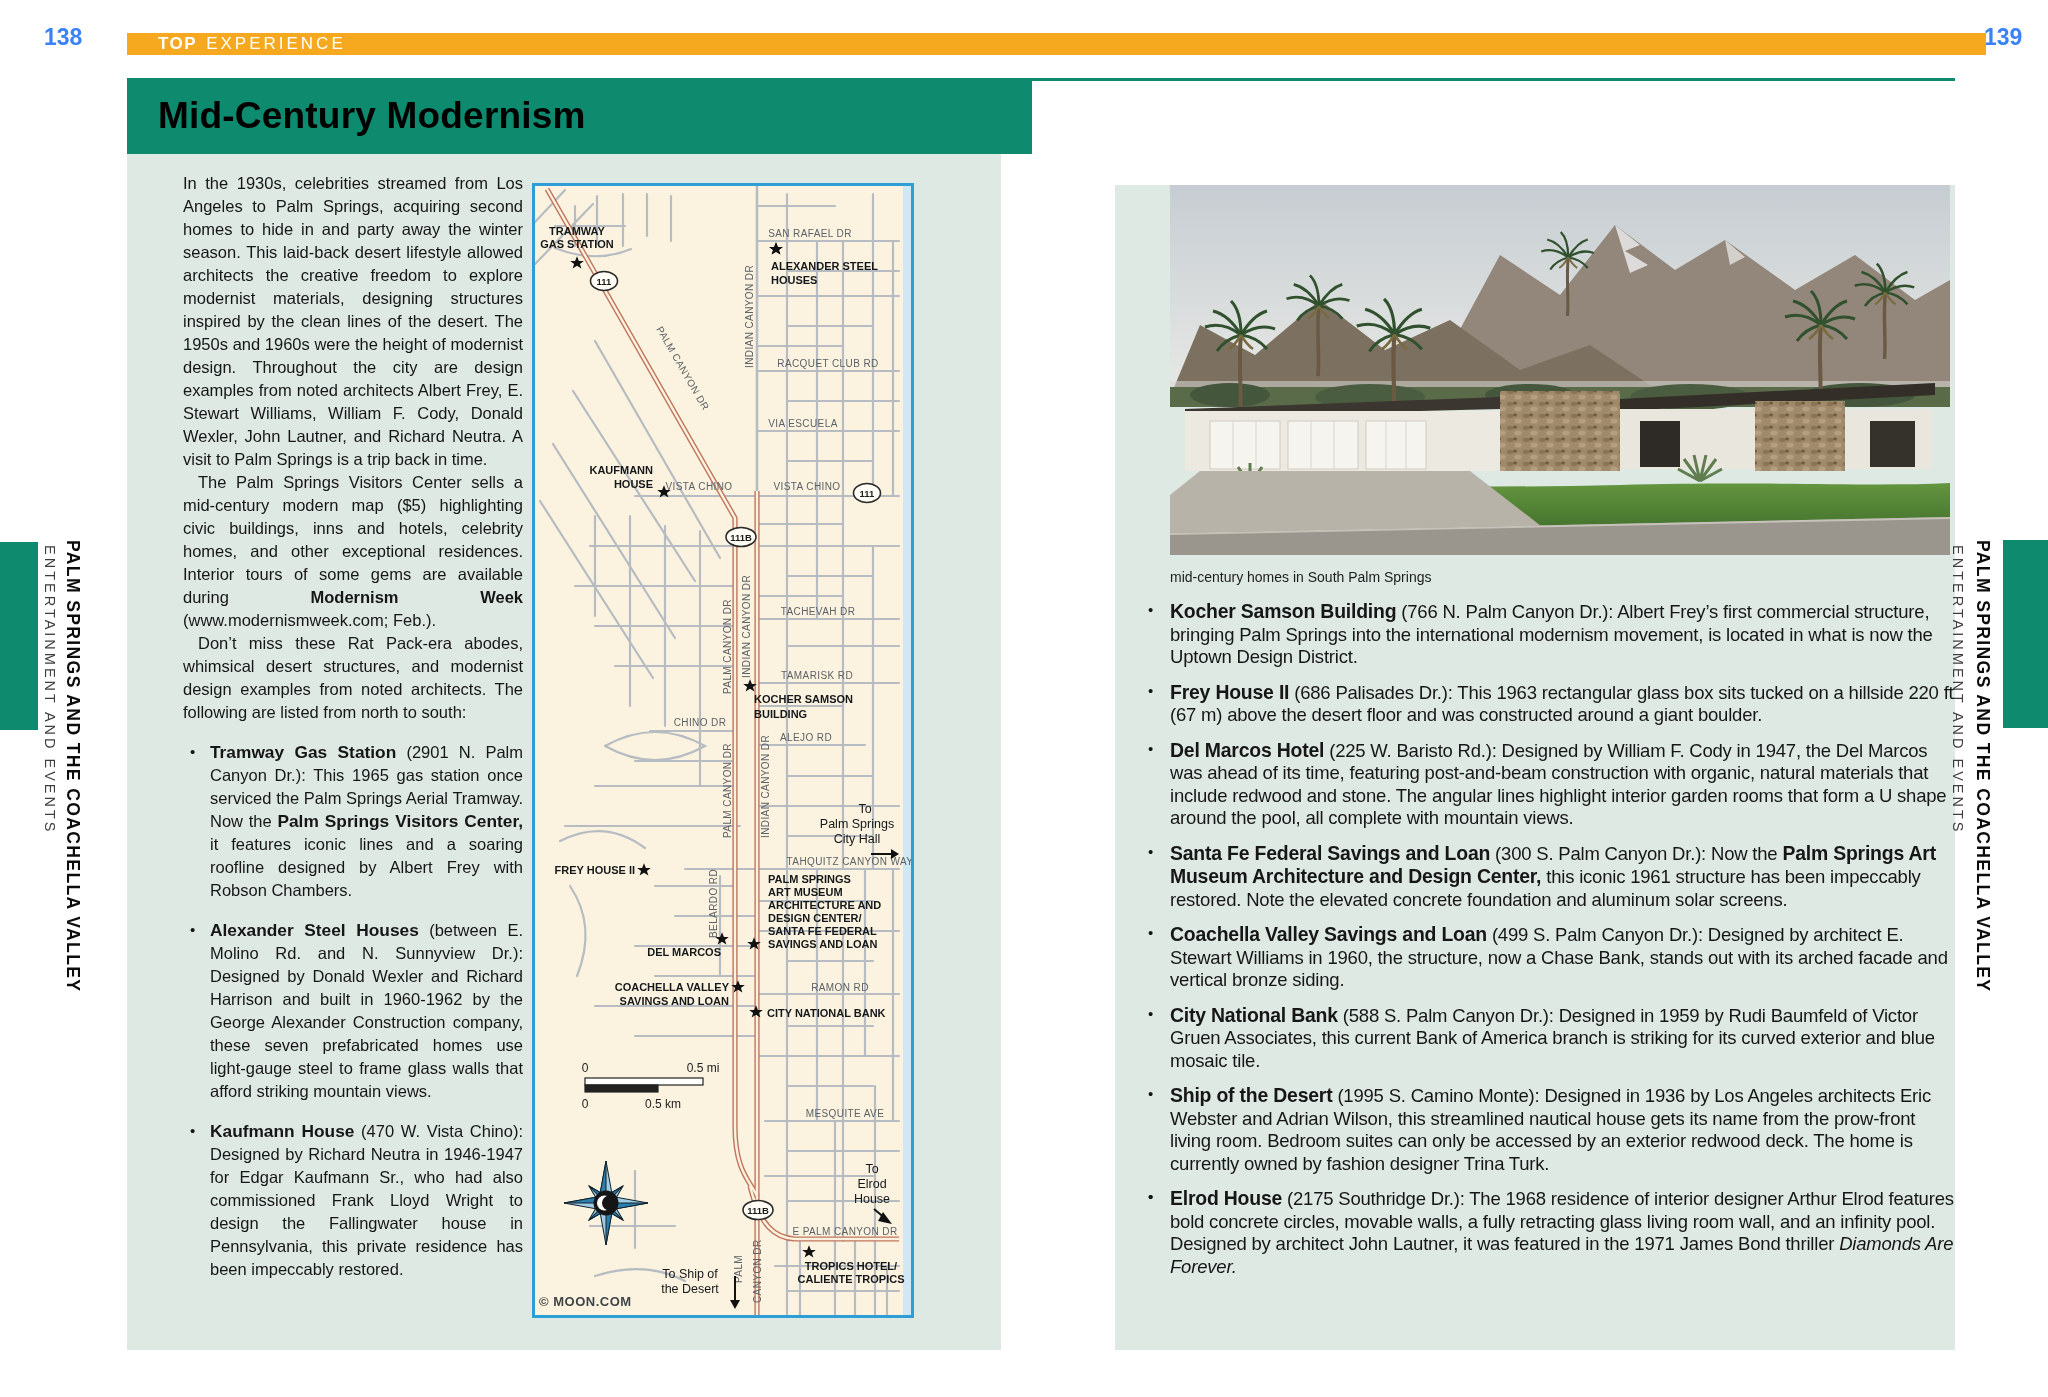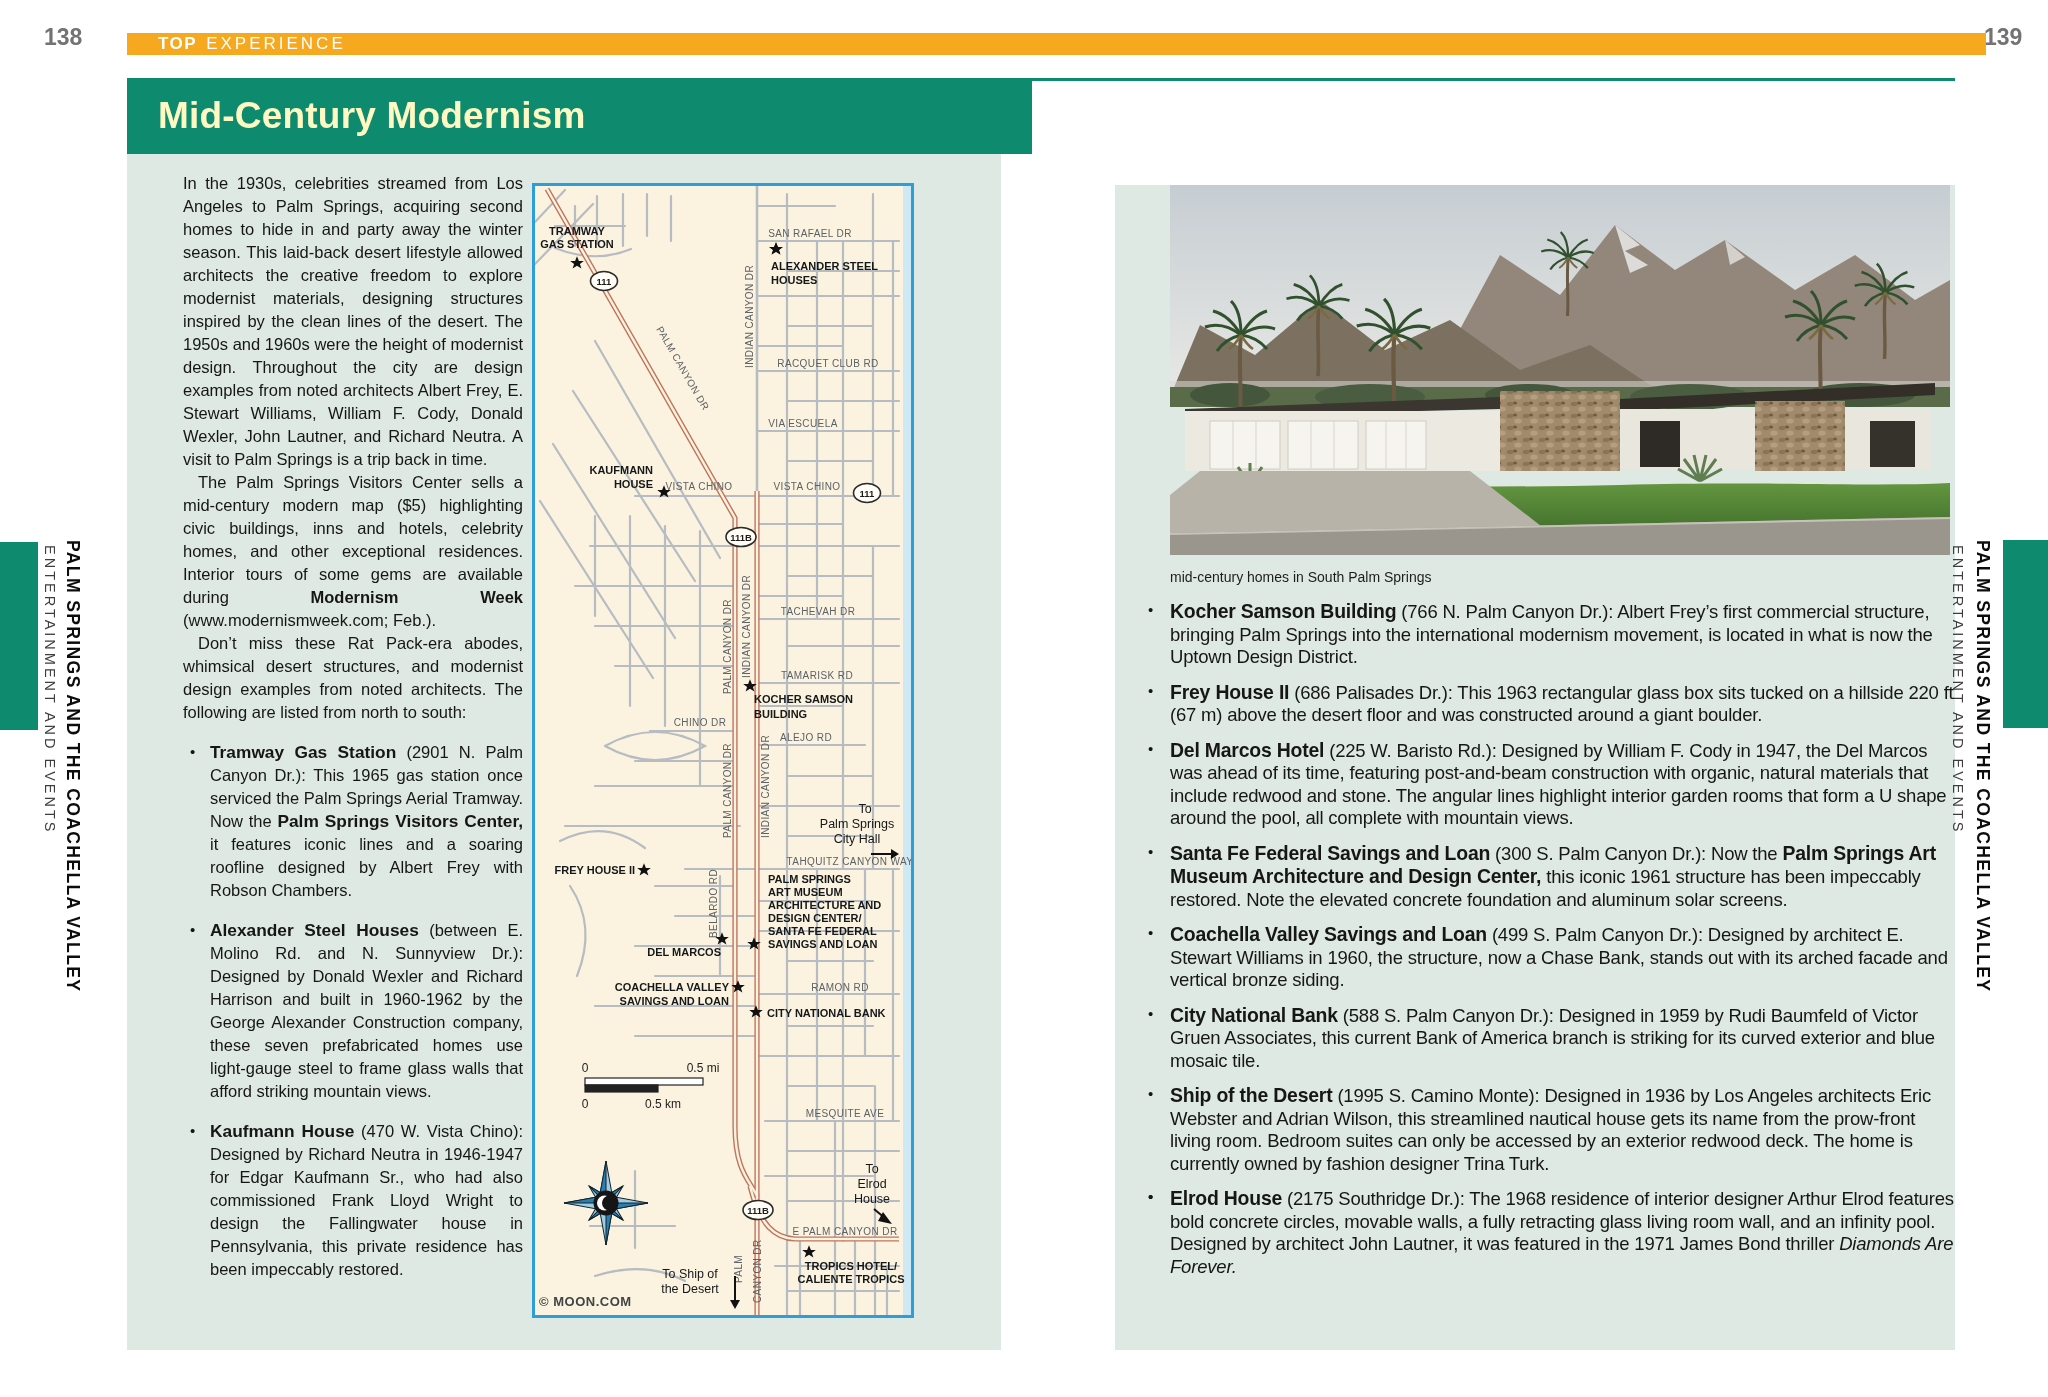--- a/index.html
+++ b/index.html
@@ -1,26 +1,26 @@
 <!DOCTYPE html>
 <html><head>
 <meta charset="utf-8">
 <style>
   html,body{margin:0;padding:0;}
   body{width:2048px;height:1397px;position:relative;background:#ffffff;
        font-family:"Liberation Sans",sans-serif;color:#141414;}
   .abs{position:absolute;}
-  .pagenum{font-weight:bold;font-size:23px;color:#737373;text-align:center;}
+  .pagenum{font-weight:bold;font-size:23px;color:#3b82f6;text-align:center;}
   
   .banner{background:#F6A81E;display:flex;align-items:center;padding-left:31px;
           color:#ffffff;font-size:17px;letter-spacing:3px;}
   .banner .w1{font-weight:bold;letter-spacing:1.5px;margin-right:9px;}
   
   .ghead{background:#0E8A6E;display:flex;align-items:center;padding-left:31px;
-         color:#fef9c3;font-size:37px;font-weight:bold;letter-spacing:0.2px;}
+         color:#000000;font-size:37px;font-weight:bold;letter-spacing:0.2px;}
   .rule{background:#0E8A6E;}
   .mint{background:#DEE9E3;}
   
   .leftcol{font-size:16.5px;line-height:23px;text-align:justify;color:#161616;}
   .leftcol p{margin:0;}
   .leftcol p.ind{text-indent:15px;}
   .b{font-weight:bold;}
   .i{font-style:italic;}
   .blist{list-style:none;margin:0;padding:0;}
   .blist li{position:relative;padding-left:27px;}

